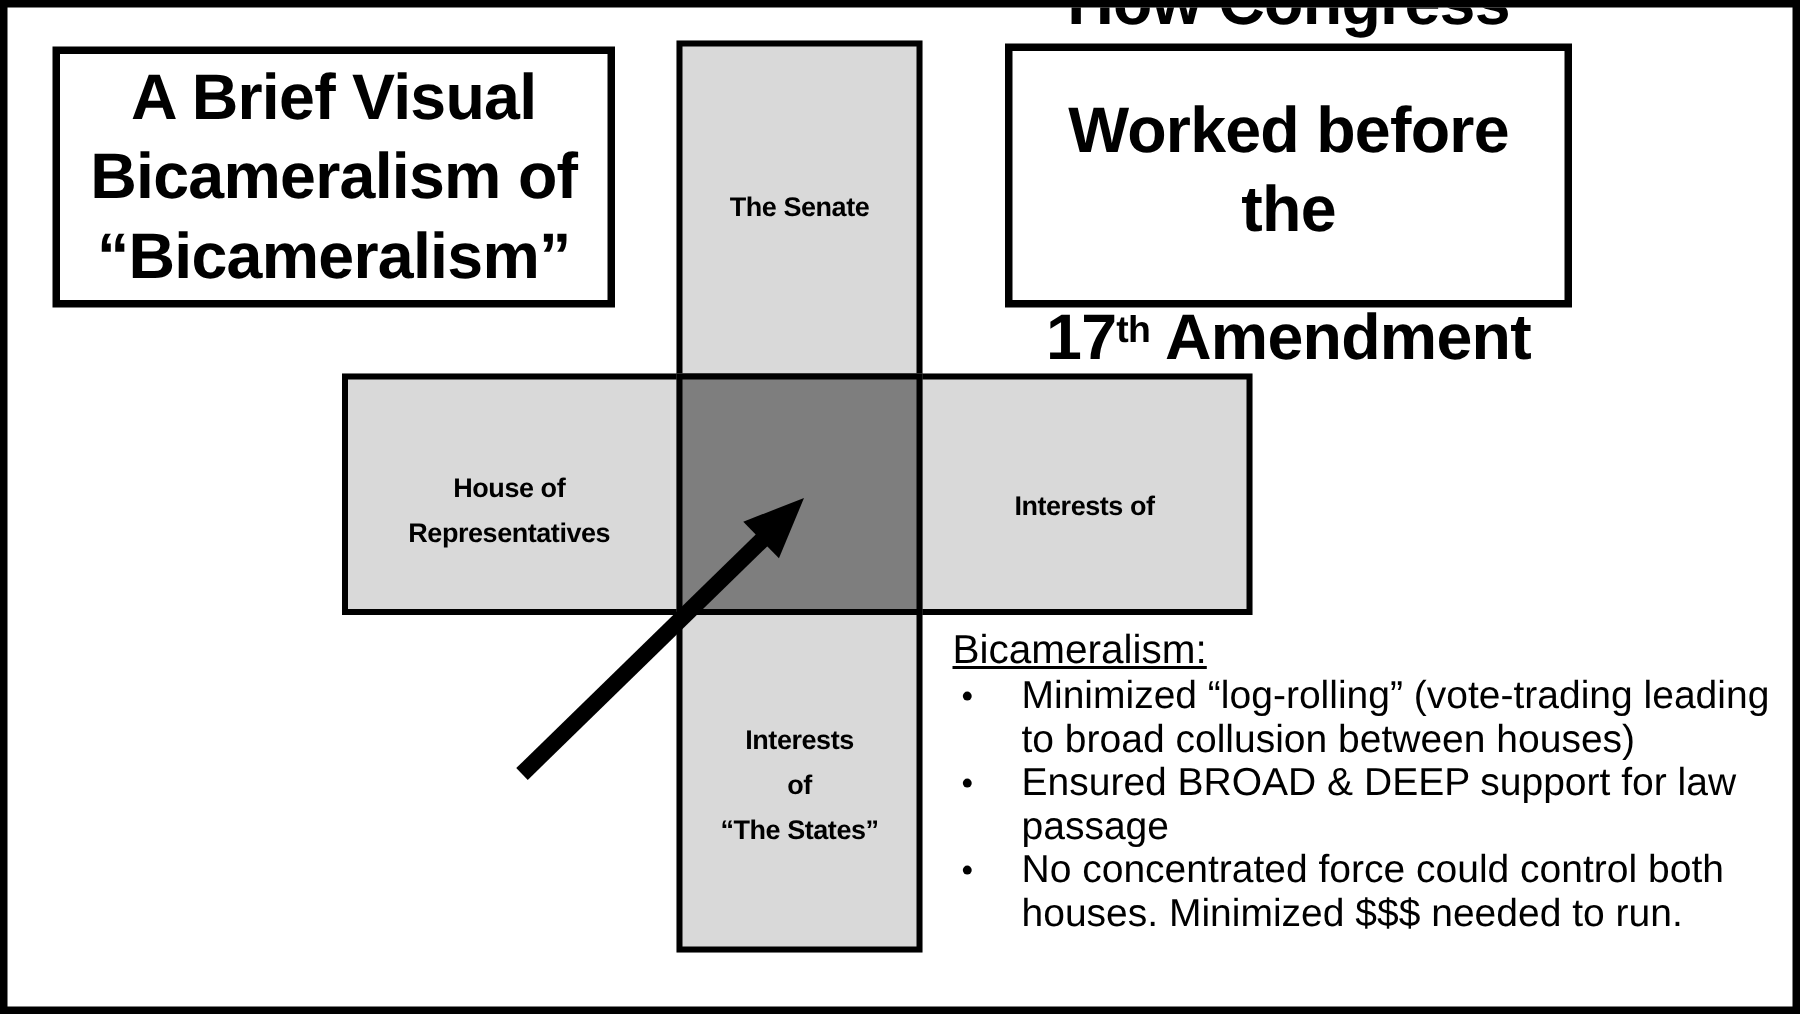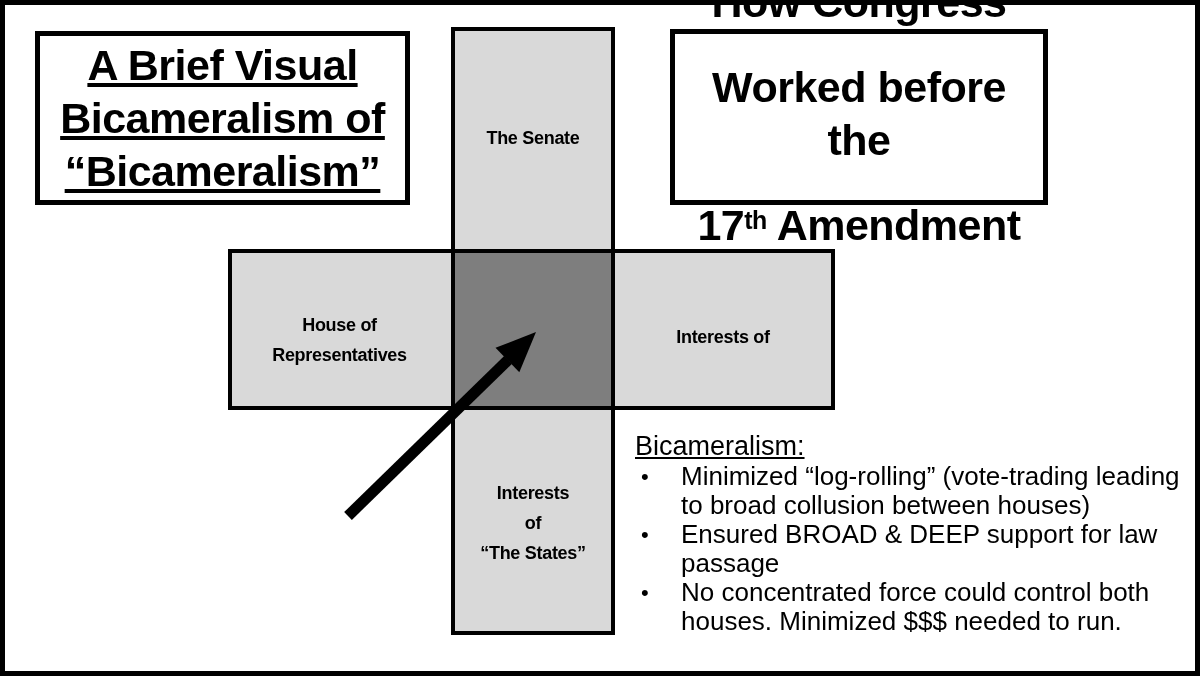--- a/index.html
+++ b/index.html
@@ -27,21 +27,21 @@
     display: flex;
     flex-direction: column;
     justify-content: center;
     align-items: center;
     text-align: center;
     font-weight: bold;
     font-size: 43px;
     line-height: 53px;
     letter-spacing: -0.5px;
   }
-  #title-left  { left: 30px;  top: 26px; width: 375px; height: 174px; text-decoration: underline; }
+  #title-left  { left: 30px;  top: 26px; width: 375px; height: 174px; }
   #title-right { left: 665px; top: 24px; width: 378px; height: 176px; gap: 32px; }
   .sup {
     font-size: 58%;
     vertical-align: baseline;
     position: relative;
     top: -0.45em;
   }
   
   .bar {
     position: absolute;
@@ -86,21 +86,21 @@
     position: absolute;
     left: 12px; top: 503px; width: 400px;
     text-align: center;
     font-size: 35px;
     line-height: 37.5px;
     font-weight: normal;
   }
   
   #bicam-block {
     position: absolute;
-    left: 630px; top: 427px; width: 556px;
+    left: 630px; top: 414px; width: 556px;
     font-size: 26px;
     line-height: 29px;
   }
   #bicam-heading {
     text-decoration: underline;
     margin: 0 0 1px 0;
     font-weight: normal;
     font-size: 27px;
   }
   #bicam-list {

